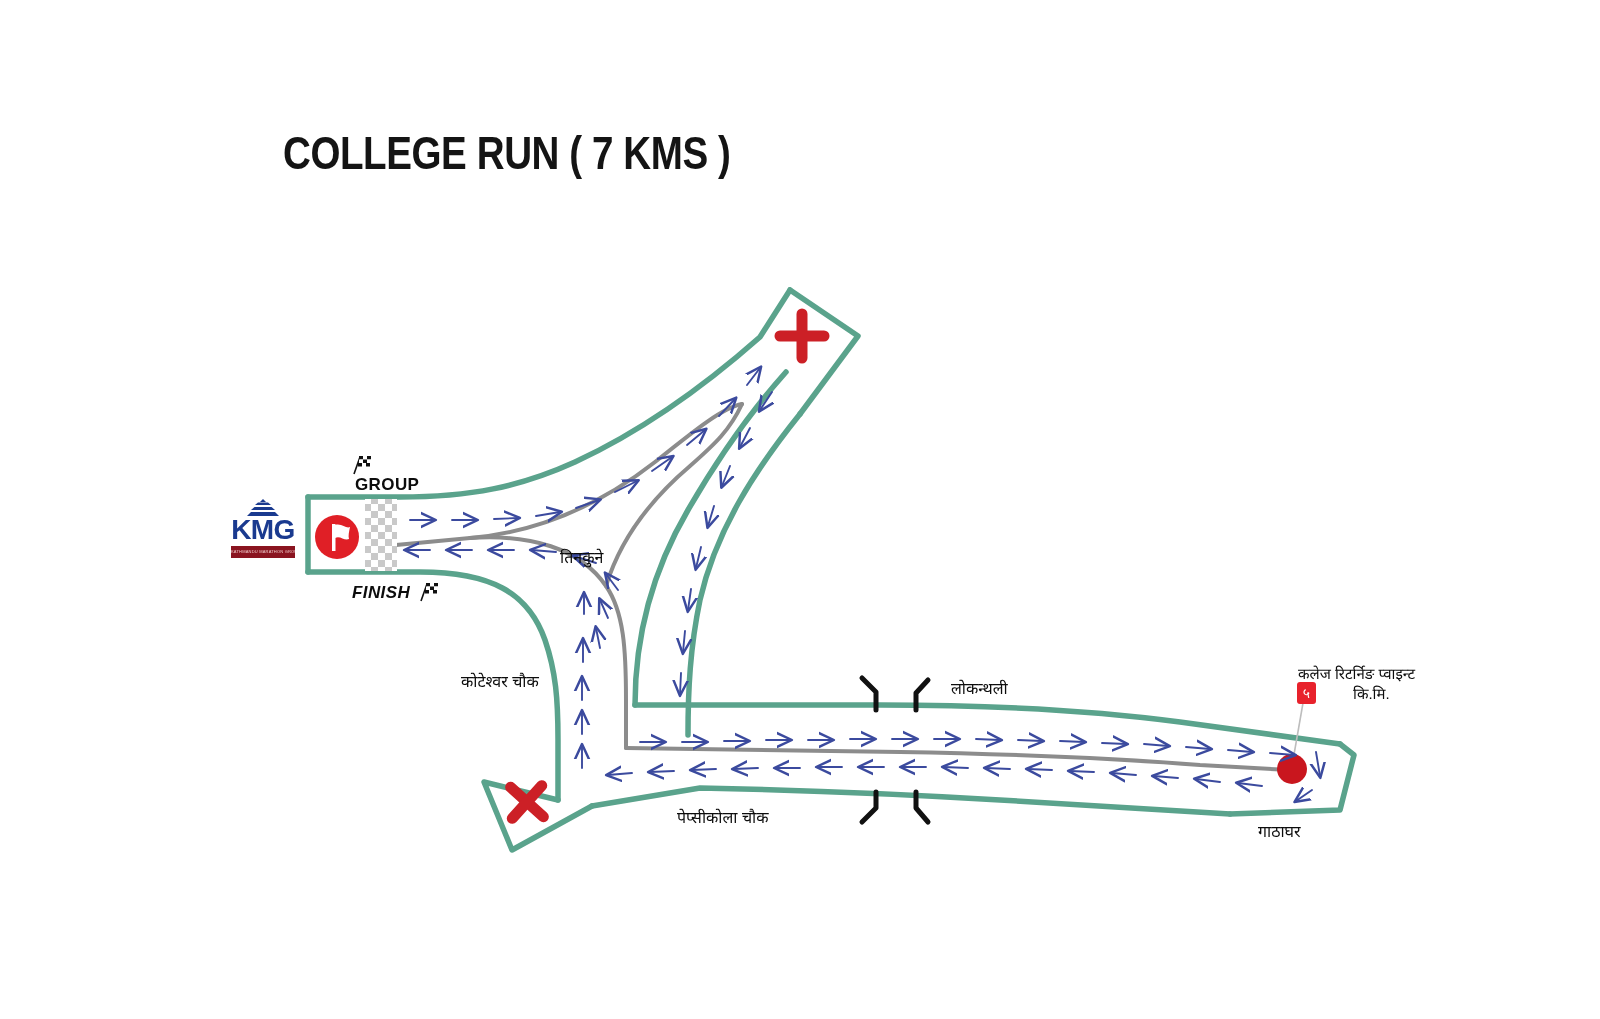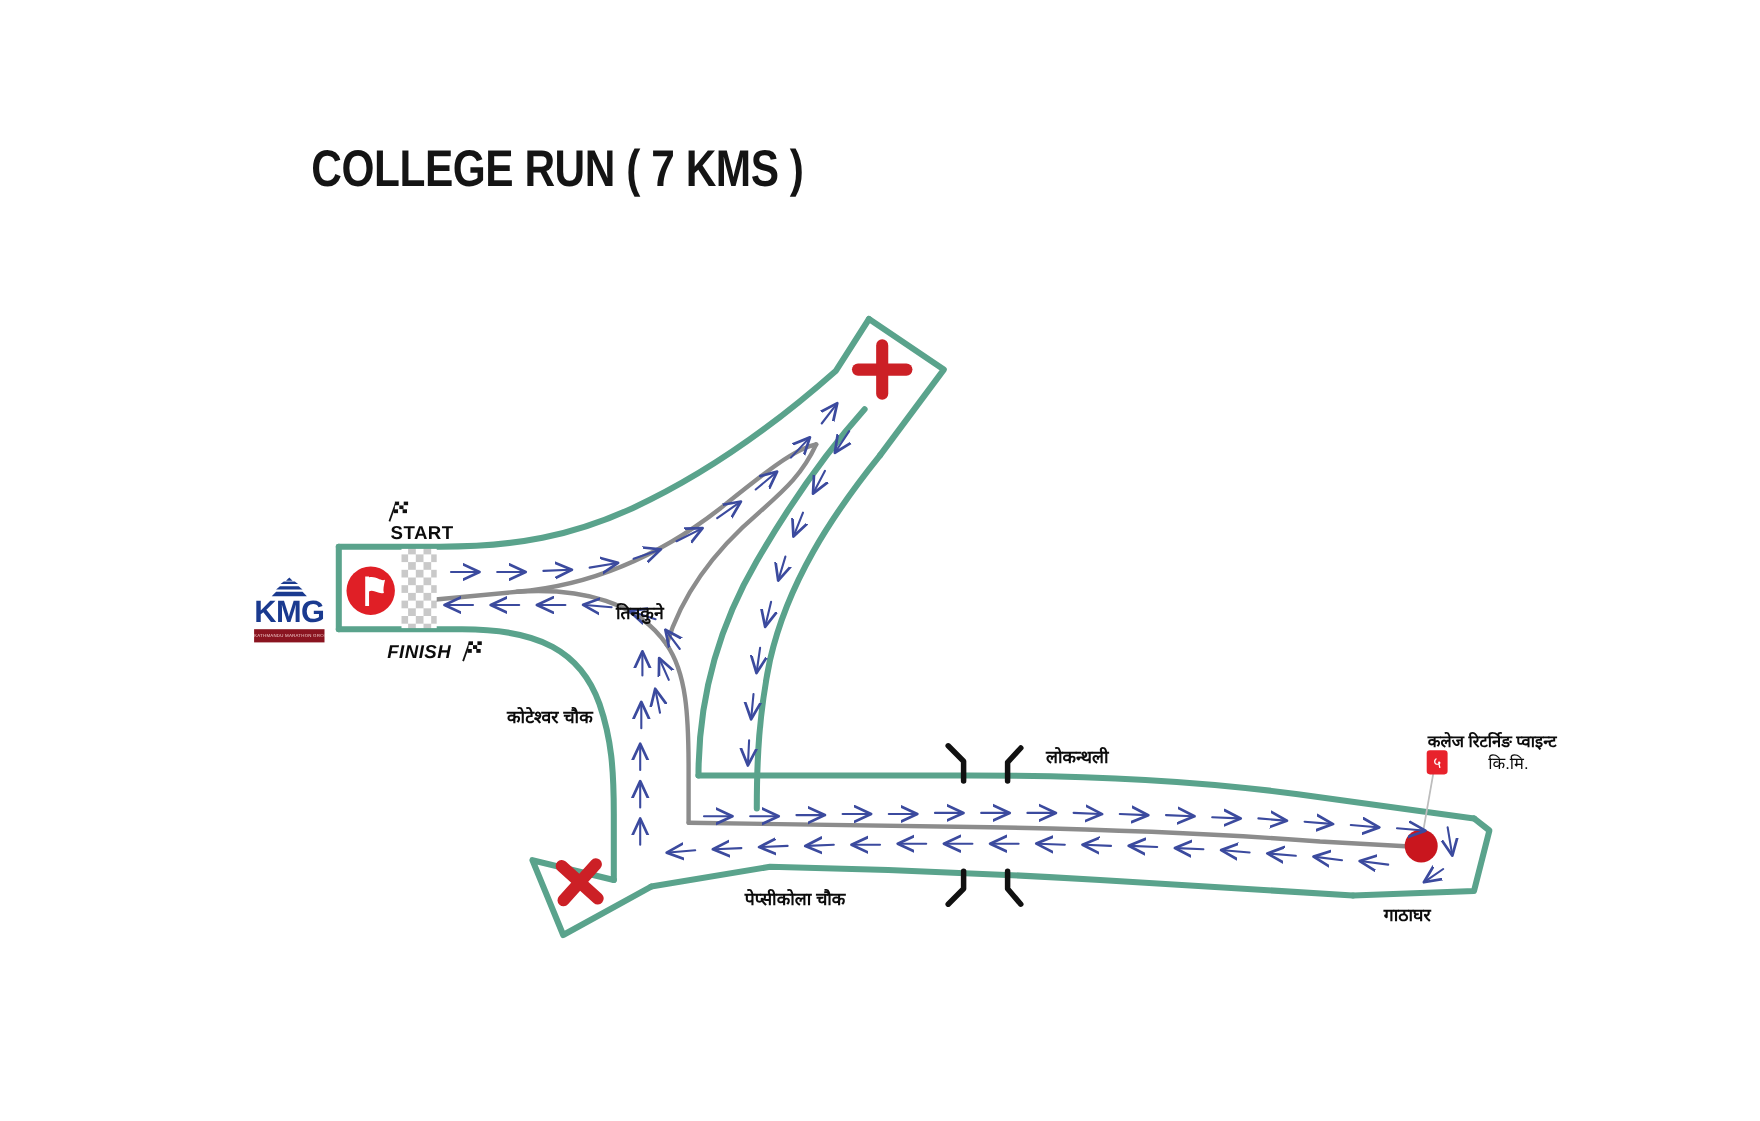--- a/index.html
+++ b/index.html
@@ -38,21 +38,21 @@
     letter-spacing: -0.5px;
     color: #141414;
     transform: scaleX(0.82);
     transform-origin: left top;
     white-space: nowrap;
   }
   
   #kmg-logo {
     position: absolute;
     left: 229px;
-    top: 523px;
+    top: 497px;
     width: 68px;
     height: 64px;
     text-decoration: underline;
   }
   #kmg-logo .kmg-pagoda {
     position: absolute;
     left: 50%;
     top: 1px;
     transform: translateX(-50%);
     width: 36px;
@@ -101,26 +101,26 @@
     color: #0c0c0c;
     font-family: "Liberation Sans", sans-serif;
   }
   .lbl-latin {
     font-size: 17px;
     font-weight: 700;
     letter-spacing: 0.4px;
   }
   .lbl-np {
     font-size: 16px;
-    font-weight: 700;
+    font-weight: 400;
   }
   #lbl-start   { left: 355px; top: 475px; }
   #lbl-finish  { left: 352px; top: 582px; font-style: italic; }
   #lbl-tinkune { left: 560px; top: 546px; }
-  #lbl-koteshwor { left: 461px; top: 640px; }
+  #lbl-koteshwor { left: 461px; top: 670px; }
   #lbl-pepsicola { left: 677px; top: 806px; }
   #lbl-lokanthali { left: 951px; top: 677px; }
   #lbl-gathaghar { left: 1258px; top: 820px; }
   #lbl-returning {
     left: 1298px; top: 663px;
     font-size: 15px;
   }
   
   #km-badge-wrap {
     position: absolute;
@@ -326,21 +326,21 @@
           <rect x="12" y="1" width="4" height="3.5" fill="#fff"></rect>
           <rect x="16" y="1" width="4" height="3.5" fill="#111"></rect>
         <rect x="8" y="4.5" width="4" height="3.5" fill="#fff"></rect>
           <rect x="12" y="4.5" width="4" height="3.5" fill="#111"></rect>
           <rect x="16" y="4.5" width="4" height="3.5" fill="#fff"></rect>
         <rect x="7" y="8" width="4" height="3.5" fill="#111"></rect>
           <rect x="11" y="8" width="4" height="3.5" fill="#fff"></rect>
           <rect x="15" y="8" width="4" height="3.5" fill="#111"></rect>
       </g>
     </svg>
-    <span>START</span>
+    <span>GROUP</span>
   </div>
 
   <div class="lbl lbl-latin" id="lbl-finish">
     <span>FINISH</span>
     <svg class="chkflag" width="22" height="20" viewBox="0 0 22 20" style="vertical-align:-4px;margin-left:3px;">
       <line x1="3" y1="19" x2="9" y2="2" stroke="#111" stroke-width="1.6"></line>
       <g>
         <rect x="8" y="1" width="4" height="3.5" fill="#111"></rect>
           <rect x="12" y="1" width="4" height="3.5" fill="#fff"></rect>
           <rect x="16" y="1" width="4" height="3.5" fill="#111"></rect>

